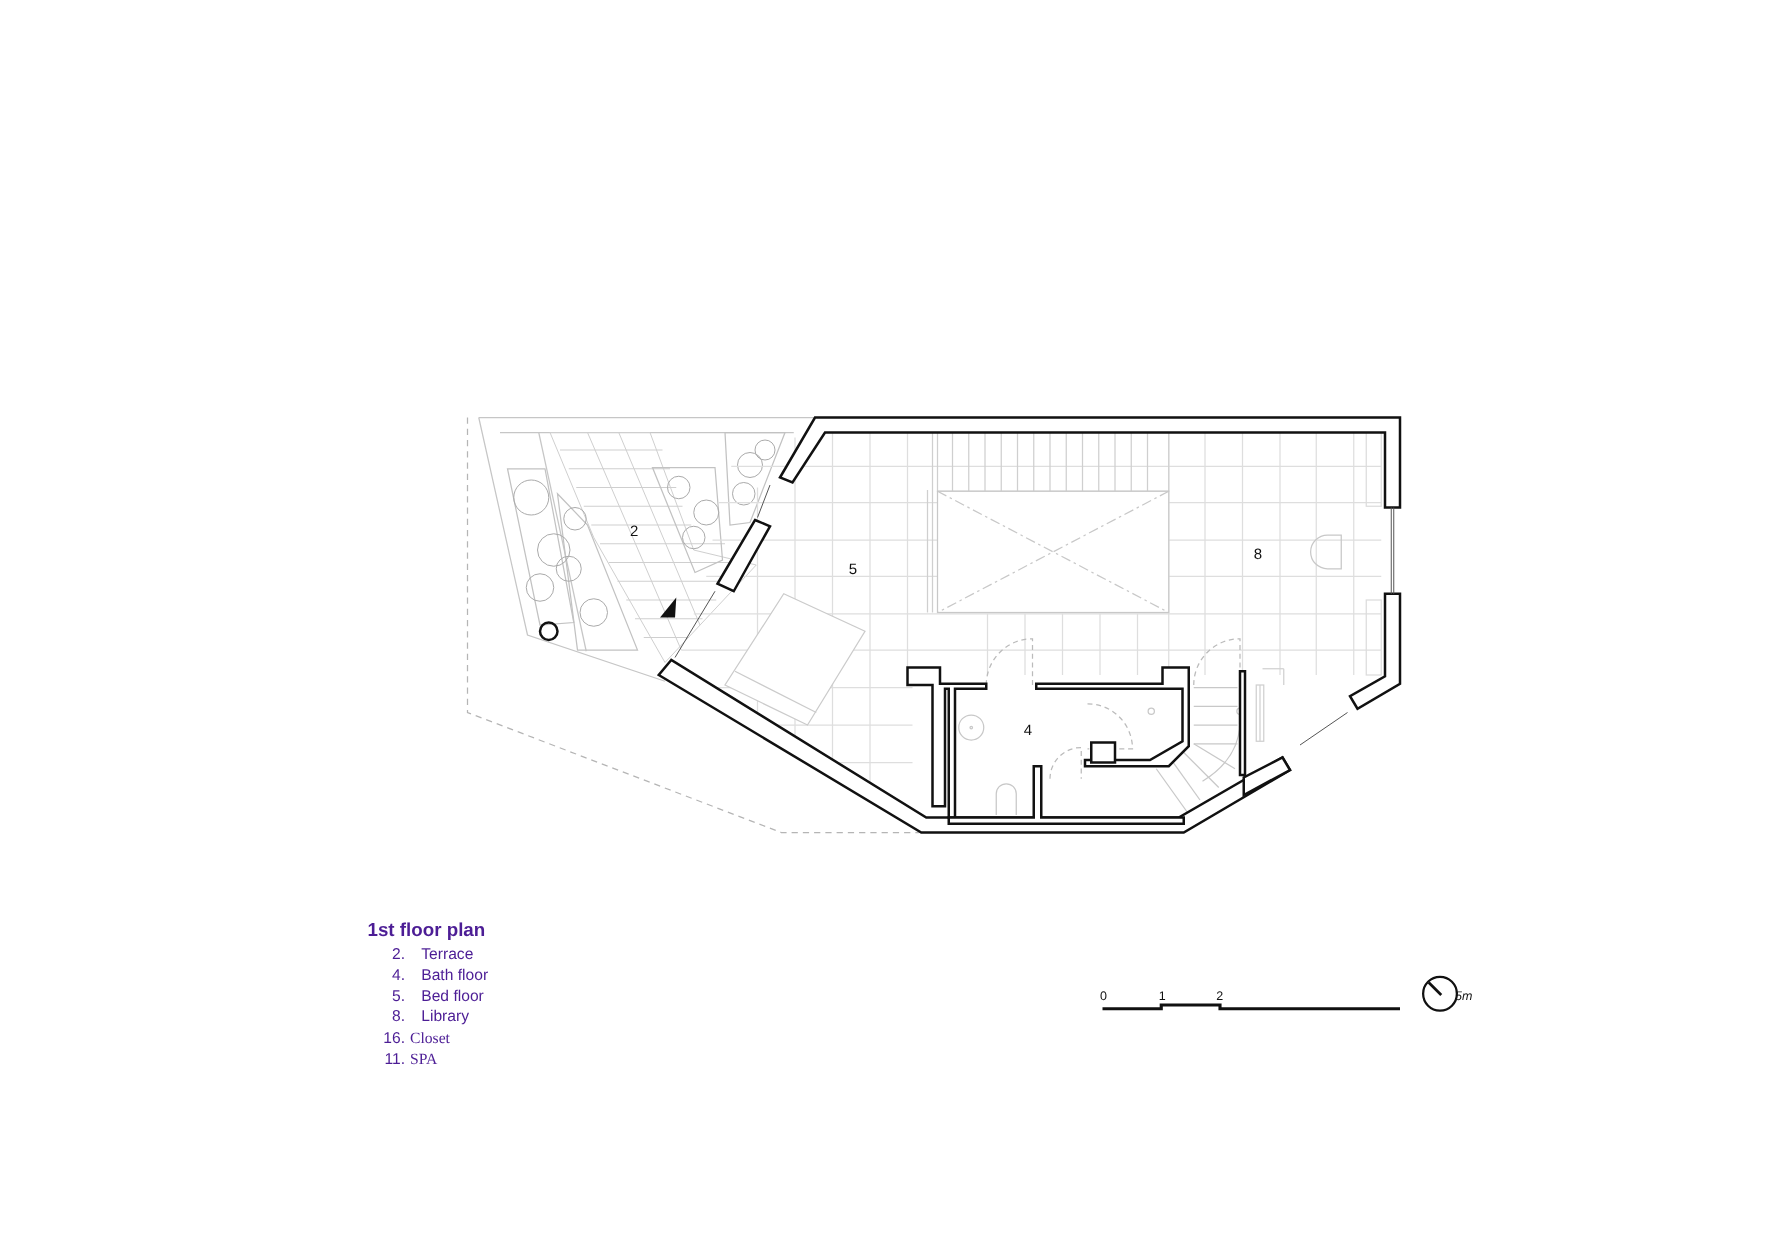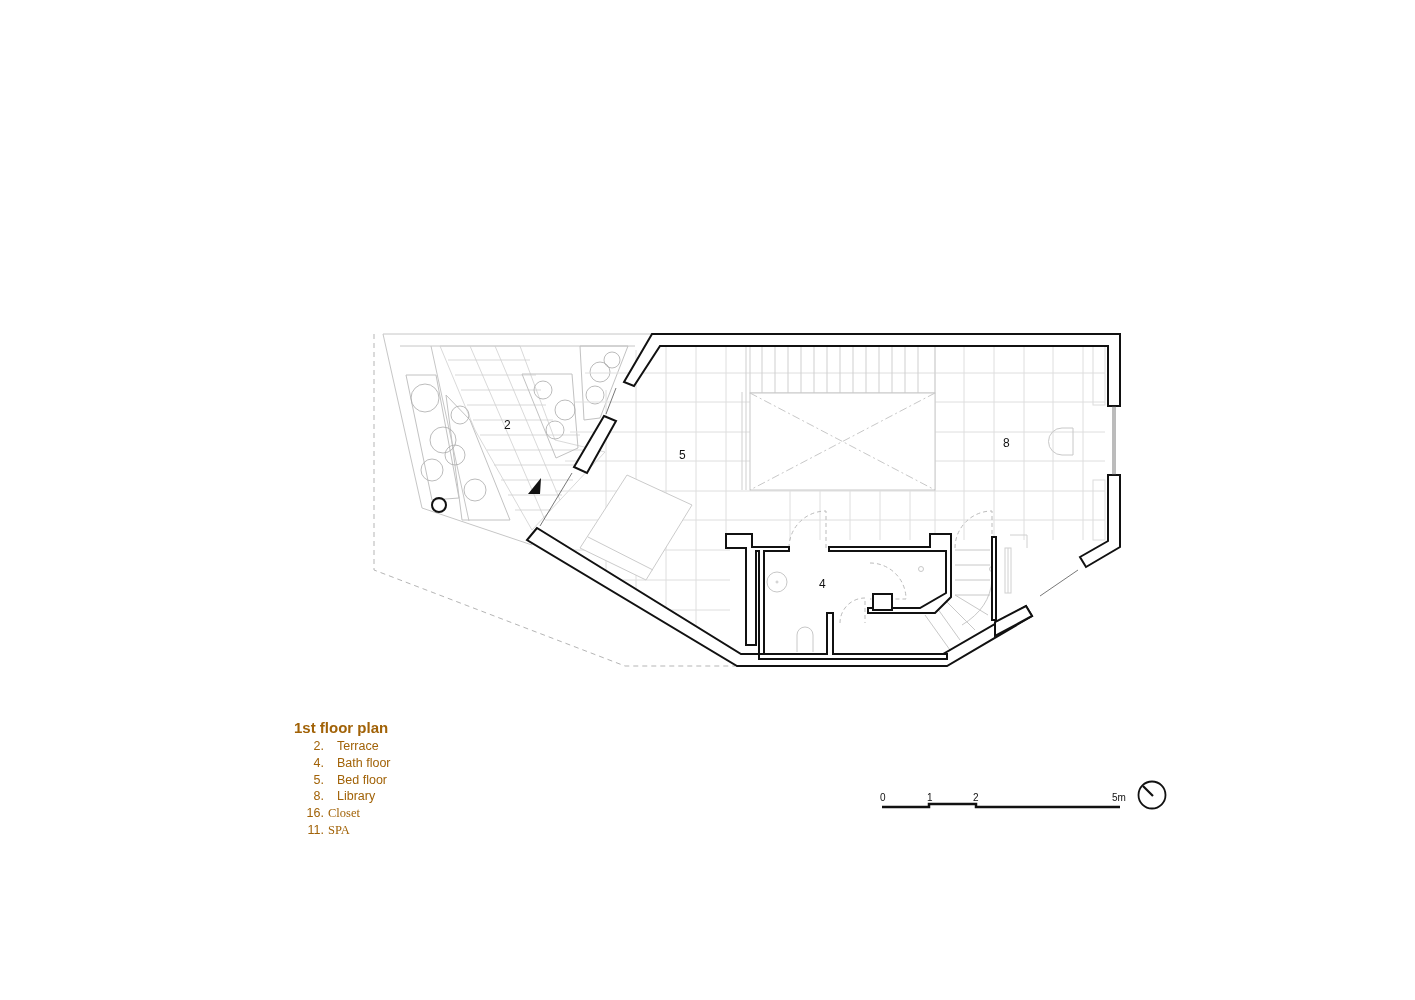--- a/index.html
+++ b/index.html
@@ -1,19 +1,19 @@
 <!DOCTYPE html>
 <html><head>
   <meta charset="utf-8">
   <style>
     html, body { margin: 0; padding: 0; background: #ffffff; }
     body { width: 1415px; height: 1000px; position: relative; overflow: hidden; font-family: "Liberation Sans", sans-serif; }
     #plan { position: absolute; left: 0; top: 0; width: 1415px; height: 1000px; }
     .room-label { position: absolute; font-size: 12px; color: #111; font-family: "Liberation Sans", sans-serif; }
-    .legend { position: absolute; left: 294px; top: 719px; color: #a16207; }
+    .legend { position: absolute; left: 294px; top: 736px; color: #4c1d95; }
     .legend-title { font-size: 15px; font-weight: bold; margin: 0 0 2px 0; }
     .legend-list { list-style: none; margin: 0; padding: 0; }
     .legend-item { font-size: 12.5px; line-height: 16.8px; display: flex; }
     .legend-num { display: inline-block; width: 34px; text-align: right; padding-right: 4px; box-sizing: border-box; }
     .legend-name { display: inline-block; }
     .legend-item.narrow .legend-name { margin-left: 0; font-family: Liberation Serif, serif; }
     .legend-item.short .legend-name { margin-left: 9px; text-align: right; }
     .scale-tick { position: absolute; top: 6px; font-size: 10px; color: #111; }
     .north { position: absolute; left: 1137px; top: 780px; width: 30px; height: 30px; }
   </style>
@@ -239,21 +239,21 @@
     <li class="legend-item narrow">
       <span class="legend-num">11.</span>
       <span class="legend-name">SPA</span>
     </li>
   </ul>
 </div>
 
 <div class="scale-tick" style="left:880px; top:792px;">0</div>
 <div class="scale-tick" style="left:927px; top:792px;">1</div>
 <div class="scale-tick" style="left:973px; top:792px;">2</div>
-<div class="scale-tick" style="left:1112px; top:792px;">5m</div>
+<div class="scale-tick" style="left:1164px; top:792px;font-style:italic;">5m</div>
 <svg style="position:absolute; left:0; top:0; width:1415px; height:1000px; pointer-events:none;" viewBox="0 0 1415 1000">
   <polyline points="882,807 929,807 929,804 976,804 976,807 1120,807" fill="none" stroke="#111" stroke-width="2.5"></polyline>
 </svg>
 
 <svg class="north" viewBox="0 0 30 30">
   <circle cx="15" cy="15" r="13.5" fill="none" stroke="#111" stroke-width="1.8"></circle>
   <line x1="6" y1="6" x2="16" y2="16" stroke="#111" stroke-width="2.2"></line>
 </svg>
 
 </body></html>

